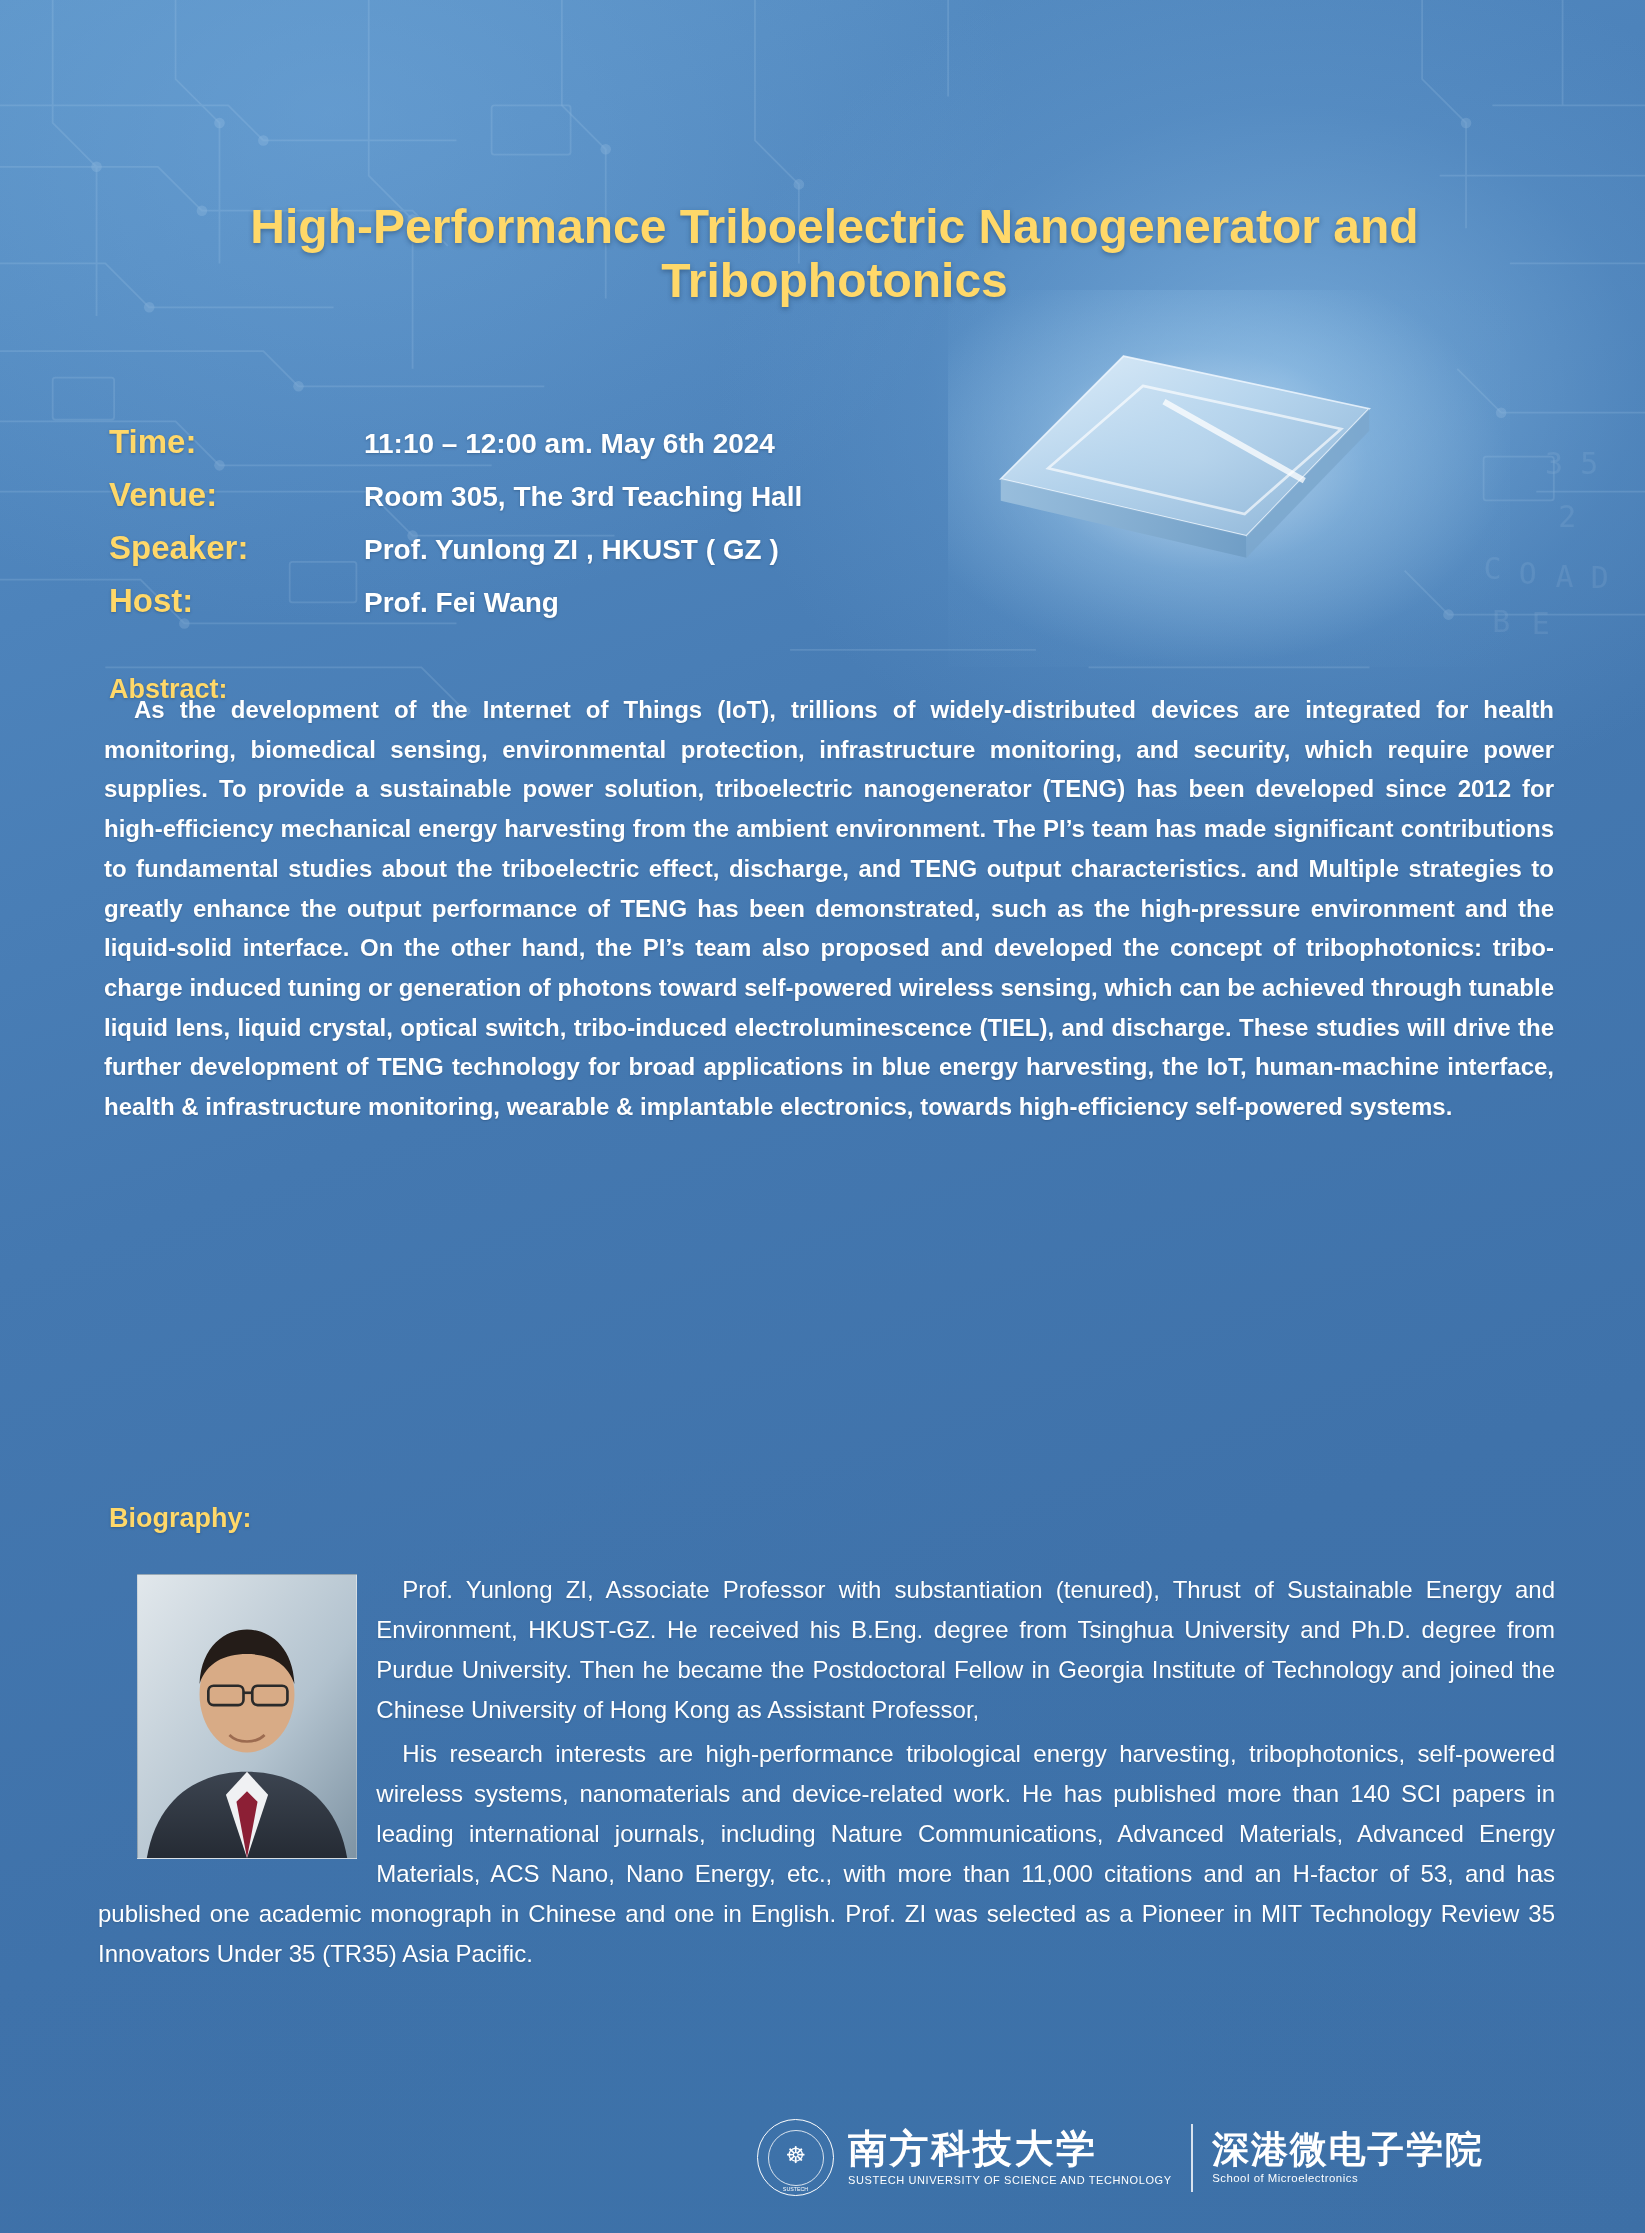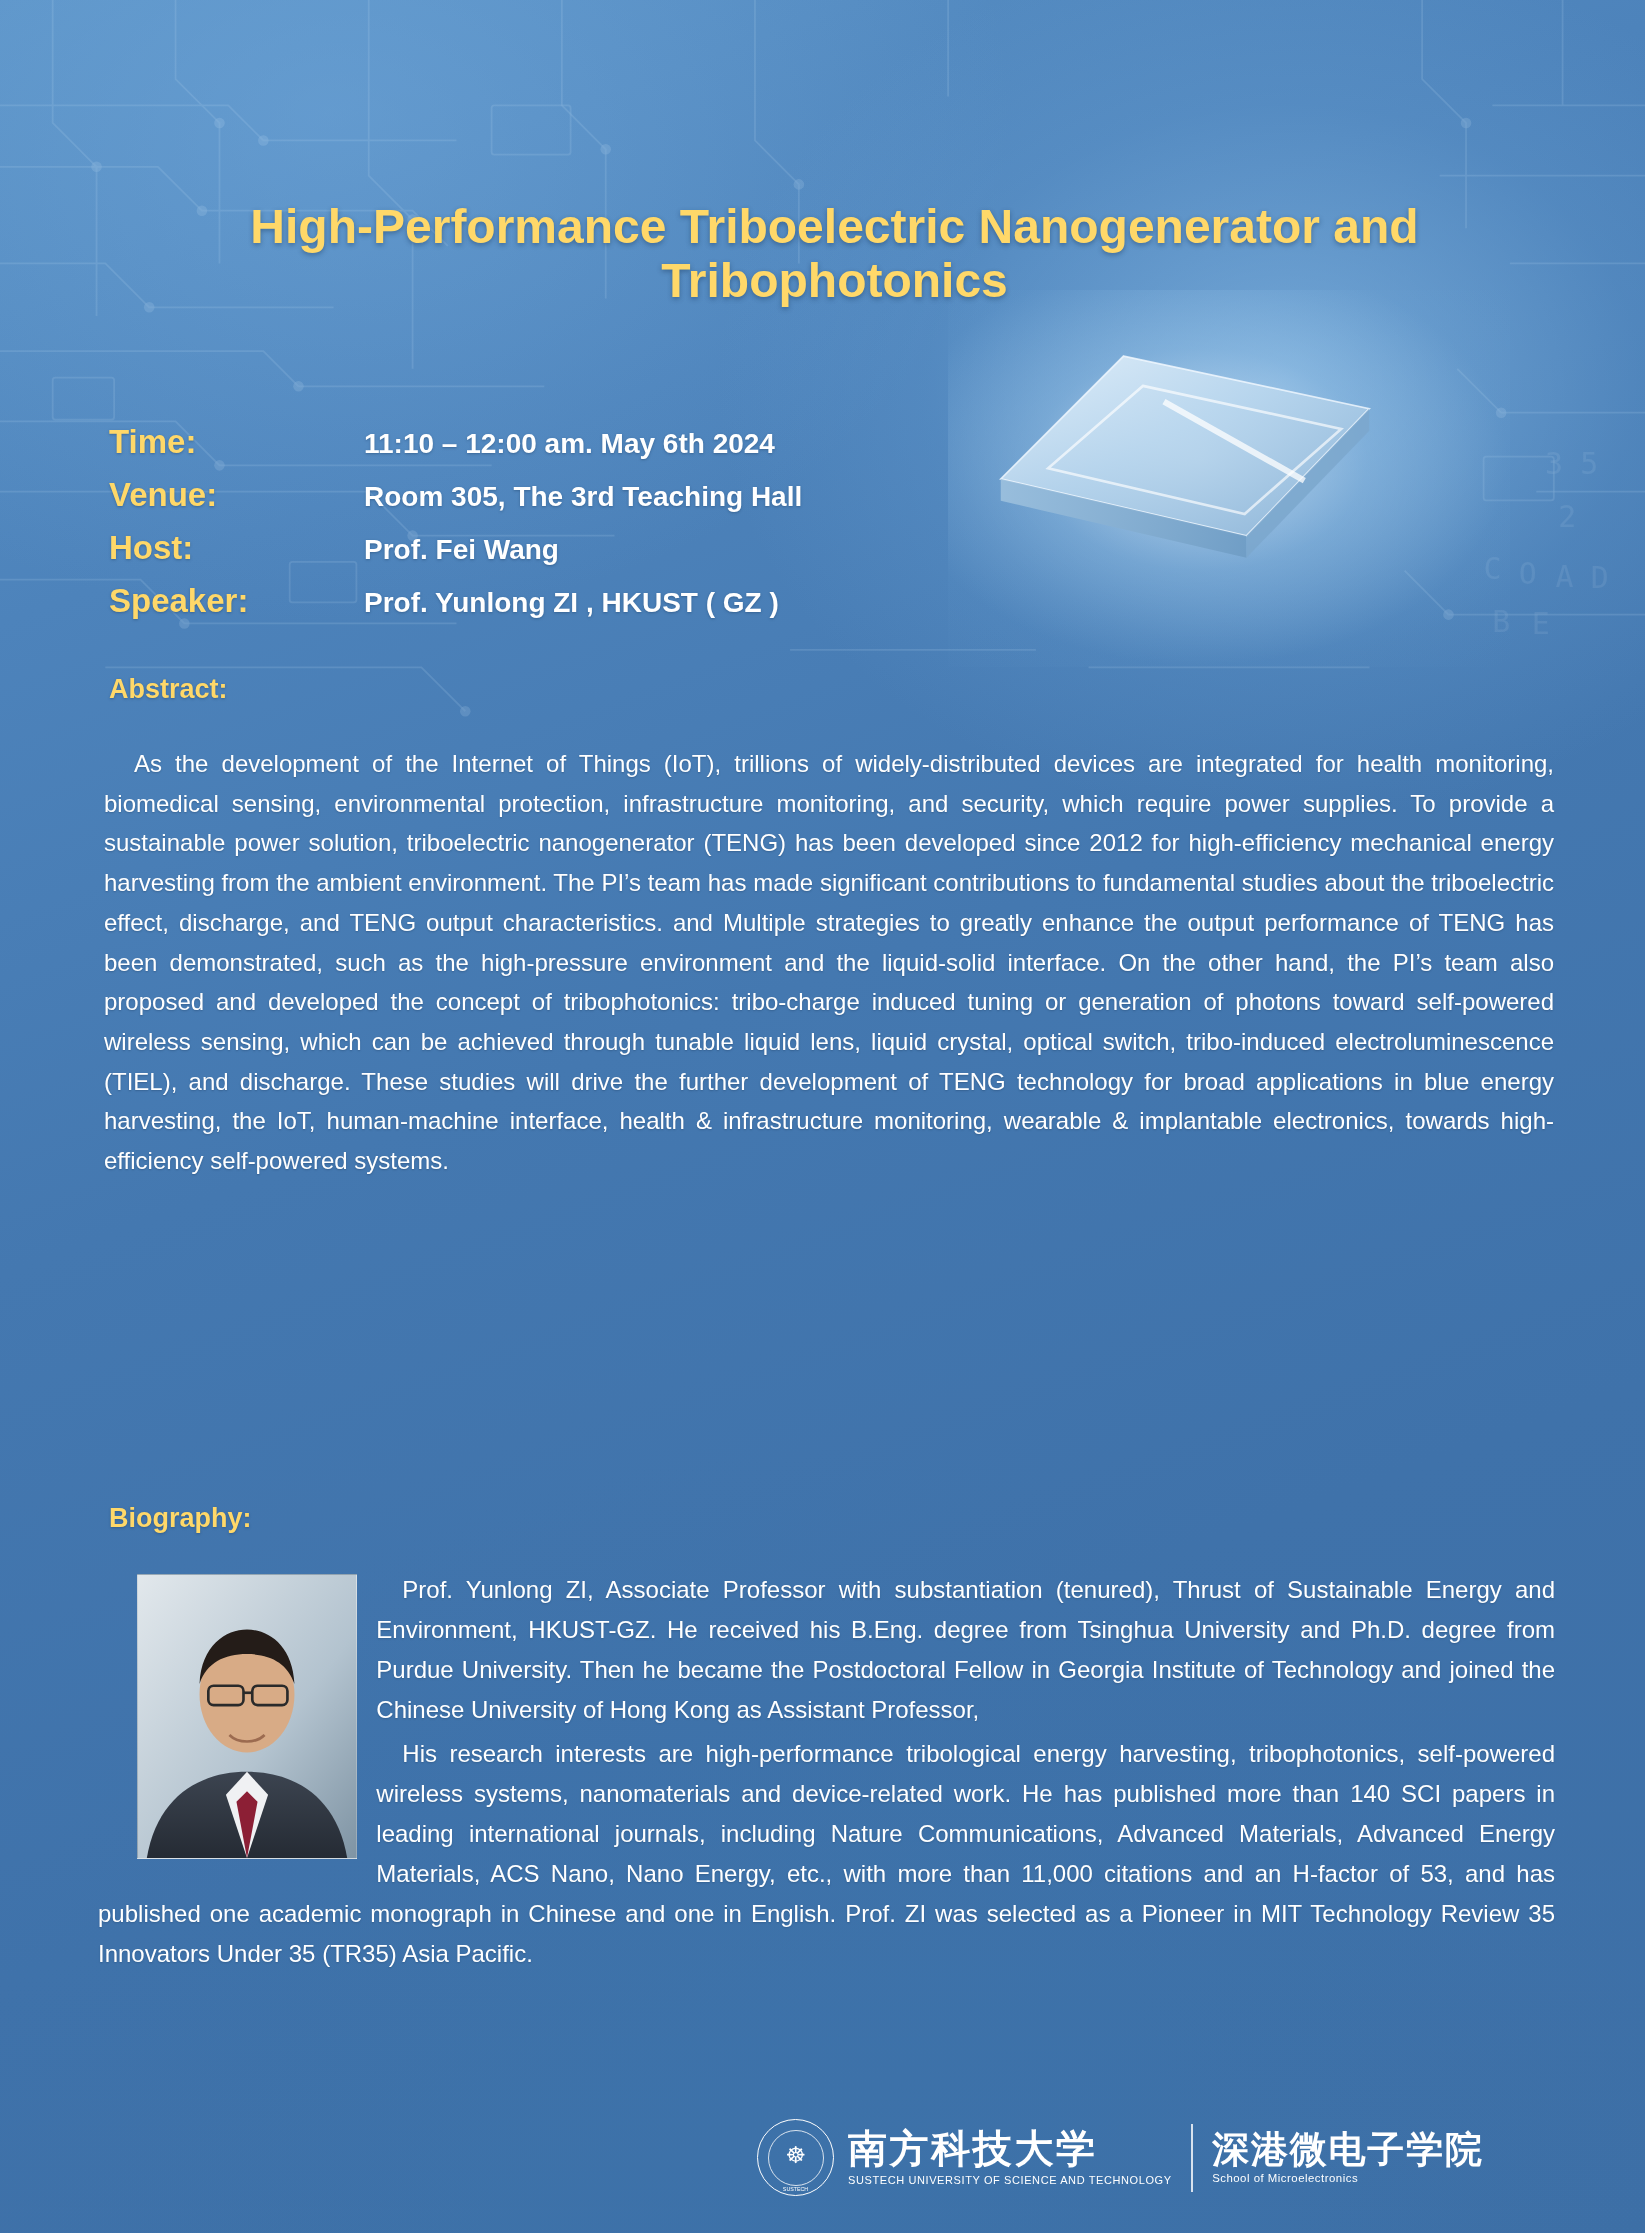--- a/index.html
+++ b/index.html
@@ -108,25 +108,25 @@
     font-size: 27px;
     font-weight: bold;
     color: #ffd869;
     text-shadow: 0 0.9px 2.6px rgba(25,55,90,0.4);
   }
   #abstract-heading { left: 109px; top: 674px; }
   #biography-heading { left: 109px; top: 1503px; }
 
   .abstract-body {
     position: absolute;
-    left: 104px; top: 744px;
+    left: 104px; top: 690px;
     width: 1450px;
     font-size: 24px;
     line-height: 1.655;
-    font-weight: normal;
+    font-weight: bold;
     color: #ffffff;
     text-align: justify;
     text-indent: 30px;
     text-shadow: 0 0.9px 1.8px rgba(25,55,90,0.35);
   }
 
   .bio-wrap {
     position: absolute;
     left: 98px; top: 1570px;
     width: 1457px;
@@ -342,26 +342,26 @@
     <div class="info-block">
       <div class="info-row">
         <div class="info-label">Time:</div>
         <div class="info-value">11:10 – 12:00 am. May 6th 2024</div>
       </div>
       <div class="info-row">
         <div class="info-label">Venue:</div>
         <div class="info-value">Room 305, The 3rd Teaching Hall</div>
       </div>
       <div class="info-row">
+        <div class="info-label">Speaker:</div>
+        <div class="info-value">Prof. Yunlong ZI , HKUST ( GZ )</div>
+      </div>
+      <div class="info-row">
         <div class="info-label">Host:</div>
         <div class="info-value">Prof. Fei Wang</div>
-      </div>
-      <div class="info-row">
-        <div class="info-label">Speaker:</div>
-        <div class="info-value">Prof. Yunlong ZI , HKUST ( GZ )</div>
       </div>
     </div>
 
     <div class="section-heading" id="abstract-heading">Abstract:</div>
 
     <div class="abstract-body">As the development of the Internet of Things (IoT), trillions of widely-distributed devices are integrated for health monitoring, biomedical sensing, environmental protection, infrastructure monitoring, and security, which require power supplies. To provide a sustainable power solution, triboelectric nanogenerator (TENG) has been developed since 2012 for high-efficiency mechanical energy harvesting from the ambient environment. The PI’s team has made significant contributions to fundamental studies about the triboelectric effect, discharge, and TENG output characteristics. and Multiple strategies to greatly enhance the output performance of TENG has been demonstrated, such as the high-pressure environment and the liquid-solid interface. On the other hand, the PI’s team also proposed and developed the concept of tribophotonics: tribo-charge induced tuning or generation of photons toward self-powered wireless sensing, which can be achieved through tunable liquid lens, liquid crystal, optical switch, tribo-induced electroluminescence (TIEL), and discharge. These studies will drive the further development of TENG technology for broad applications in blue energy harvesting, the IoT, human-machine interface, health &amp; infrastructure monitoring, wearable &amp; implantable electronics, towards high-efficiency self-powered systems.</div>
 
     <div class="section-heading" id="biography-heading">Biography:</div>
 
     <div class="bio-wrap">

